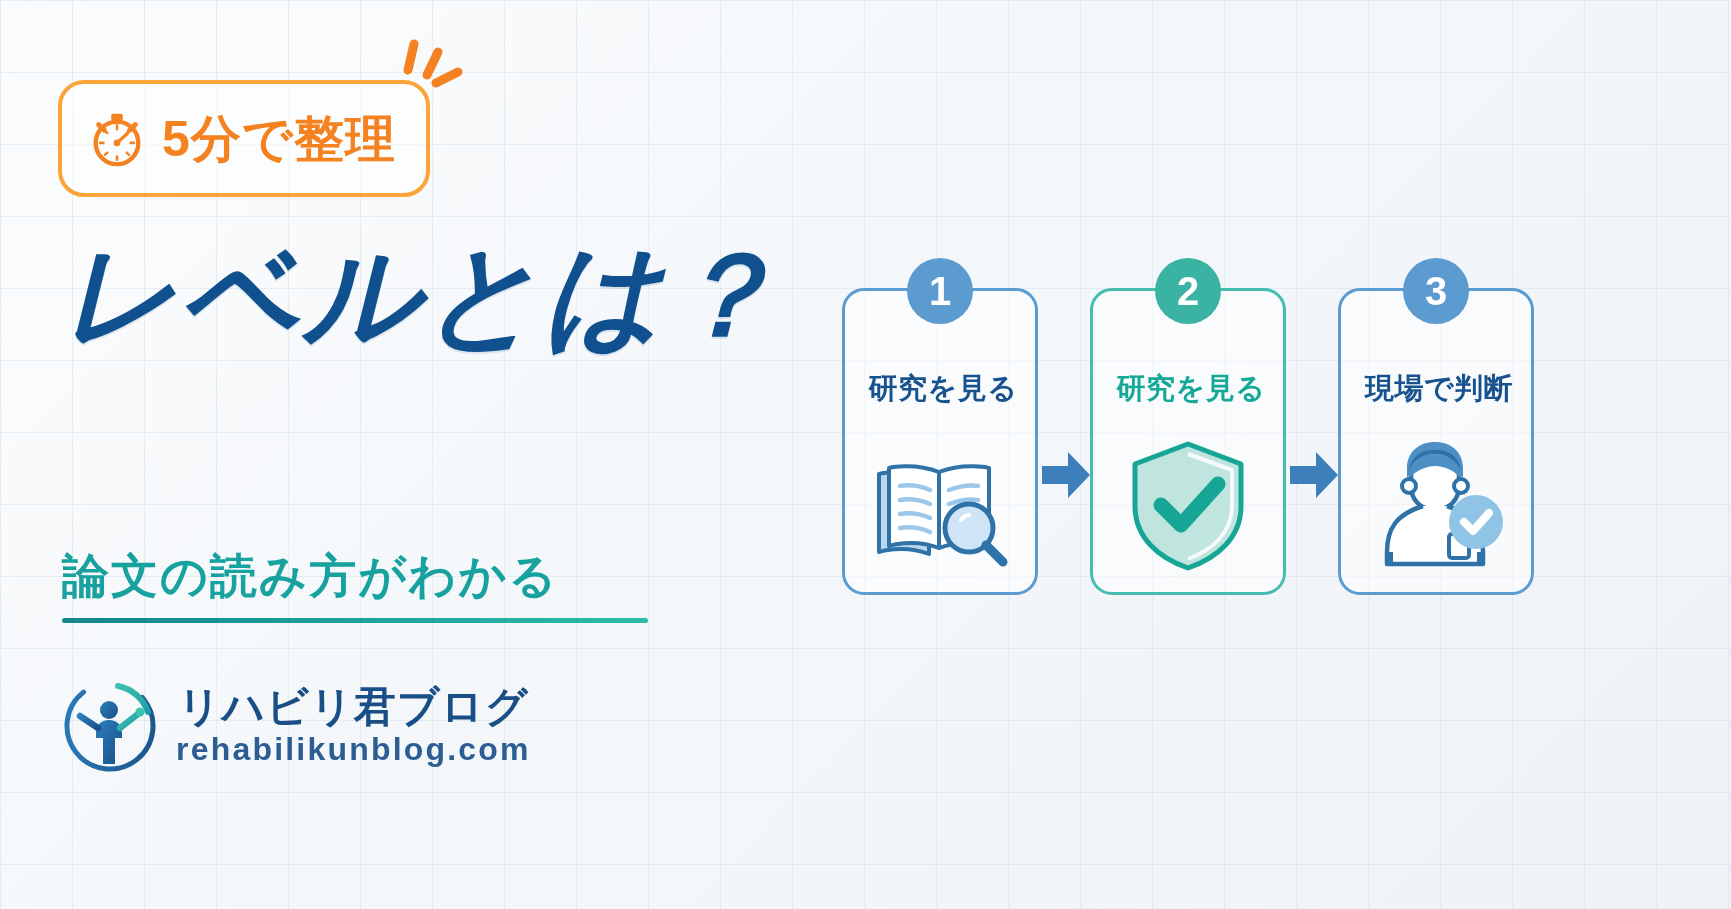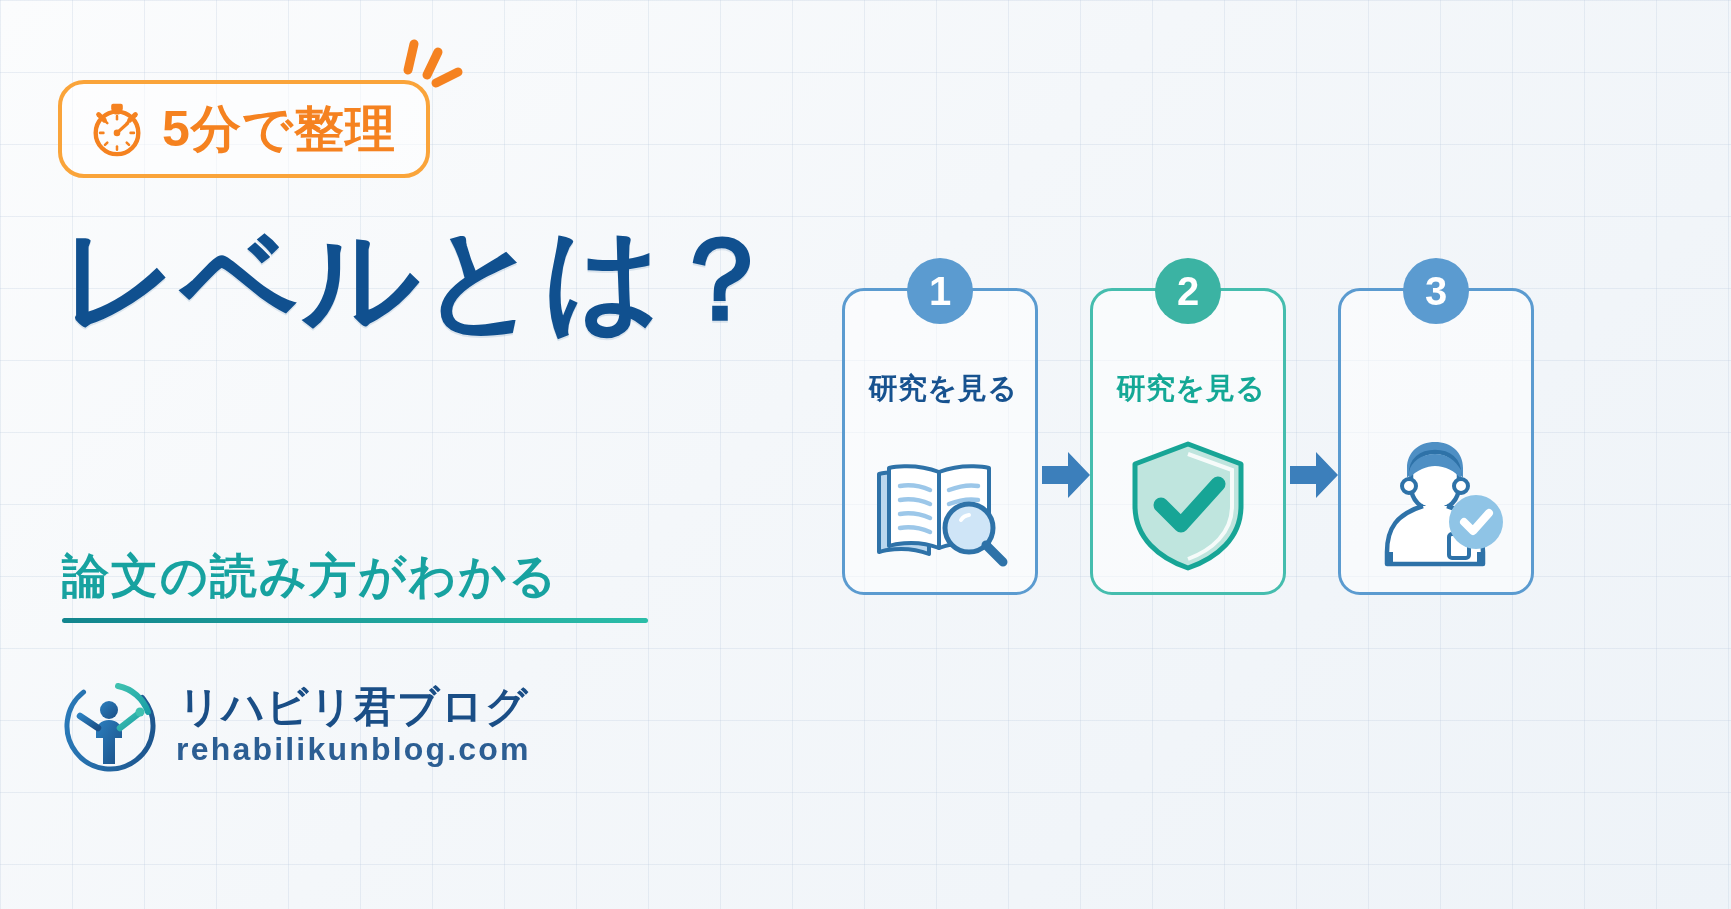--- a/index.html
+++ b/index.html
@@ -13,21 +13,21 @@
     width: 1731px; height: 909px;
     background:
       linear-gradient(to right, rgba(190,205,222,0.30) 1px, transparent 1px) 0 0 / 72px 72px,
       linear-gradient(to bottom, rgba(190,205,222,0.30) 1px, transparent 1px) 0 0 / 72px 72px,
       linear-gradient(135deg, #fbfcfd 0%, #f4f7fa 45%, #eef3f8 100%);
   }
 
   
   .badge {
     position: absolute; left: 58px; top: 80px;
-    height: 98px;
+    height: 117px;
     display: flex; align-items: center; gap: 14px;
     padding: 0 30px 0 24px;
     border: 4px solid #FAA43A;
     border-radius: 26px;
     background: rgba(255,255,255,0.55);
   }
   .badge-text {
     font-size: 50px; font-weight: 800; color: #F58220;
     letter-spacing: 1px; line-height: 1;
     white-space: nowrap;
@@ -37,21 +37,21 @@
   .sparkles { position: absolute; left: 398px; top: 36px; width: 70px; height: 70px; }
 
   
   .title-block { position: absolute; left: 60px; top: 212px; }
   .title-line {
     font-size: 116px; font-weight: 900; color: #10508F;
     line-height: 1.02; letter-spacing: 2px;
     white-space: nowrap;
     text-shadow: 0 2px 0 rgba(16,80,143,0.12);
   }
-  .title-line.two { margin-top: 8px; }
+  .title-line.two { margin-top: 24px; font-style: italic; }
 
   .subtitle {
     position: absolute; left: 62px; top: 545px;
     font-size: 47px; font-weight: 800; color: #17A2A0;
     letter-spacing: 2px; white-space: nowrap;
   }
   .sub-rule {
     position: absolute; left: 62px; top: 618px;
     width: 586px; height: 5px; border-radius: 3px;
     background: linear-gradient(to right, #12858E, #2BBDA8);
@@ -227,20 +227,21 @@
     </div>
 
     <span class="arrow a2">
       <svg viewBox="0 0 48 46" fill="none">
         <path d="M0 14 H26 V0 L48 23 L26 46 V32 H0 Z" fill="#3C7FBB"></path>
       </svg>
     </span>
 
     <div class="card c3">
       <div class="num-badge">3</div>
+      <div class="card-label">現場で判断</div>
       <span class="card-icon">
         <svg viewBox="0 0 150 140" fill="none">
           <path d="M46 34 C46 18 58 8 74 8 C90 8 102 18 102 34 L102 44 C96 36 86 30 74 30 C62 30 52 36 46 44 Z" fill="#4E8FC4"></path>
           <path d="M50 40 C50 26 60 18 74 18 C88 18 98 26 98 40 L98 52 C98 66 88 76 74 76 C60 76 50 66 50 52 Z" fill="#FFFFFF" stroke="#2E72A8" stroke-width="4.5"></path>
           <path d="M48 44 C56 36 66 32 74 32 C84 32 94 37 100 45 L100 36 C94 26 86 20 74 20 C60 20 50 28 48 38 Z" fill="#4E8FC4"></path>
           <circle cx="48" cy="52" r="7" fill="#FFFFFF" stroke="#2E72A8" stroke-width="4"></circle>
           <circle cx="100" cy="52" r="7" fill="#FFFFFF" stroke="#2E72A8" stroke-width="4"></circle>
           <path d="M62 72 L74 96 L86 72" fill="#FFFFFF" stroke="#2E72A8" stroke-width="4.5" stroke-linejoin="round"></path>
           <path d="M62 72 C36 80 26 94 26 118 L26 130 L122 130 L122 118 C122 94 112 80 86 72" fill="#FFFFFF" stroke="#2E72A8" stroke-width="4.5" stroke-linejoin="round"></path>
           <rect x="88" y="100" width="20" height="24" rx="3" fill="#FFFFFF" stroke="#2E72A8" stroke-width="4"></rect>

